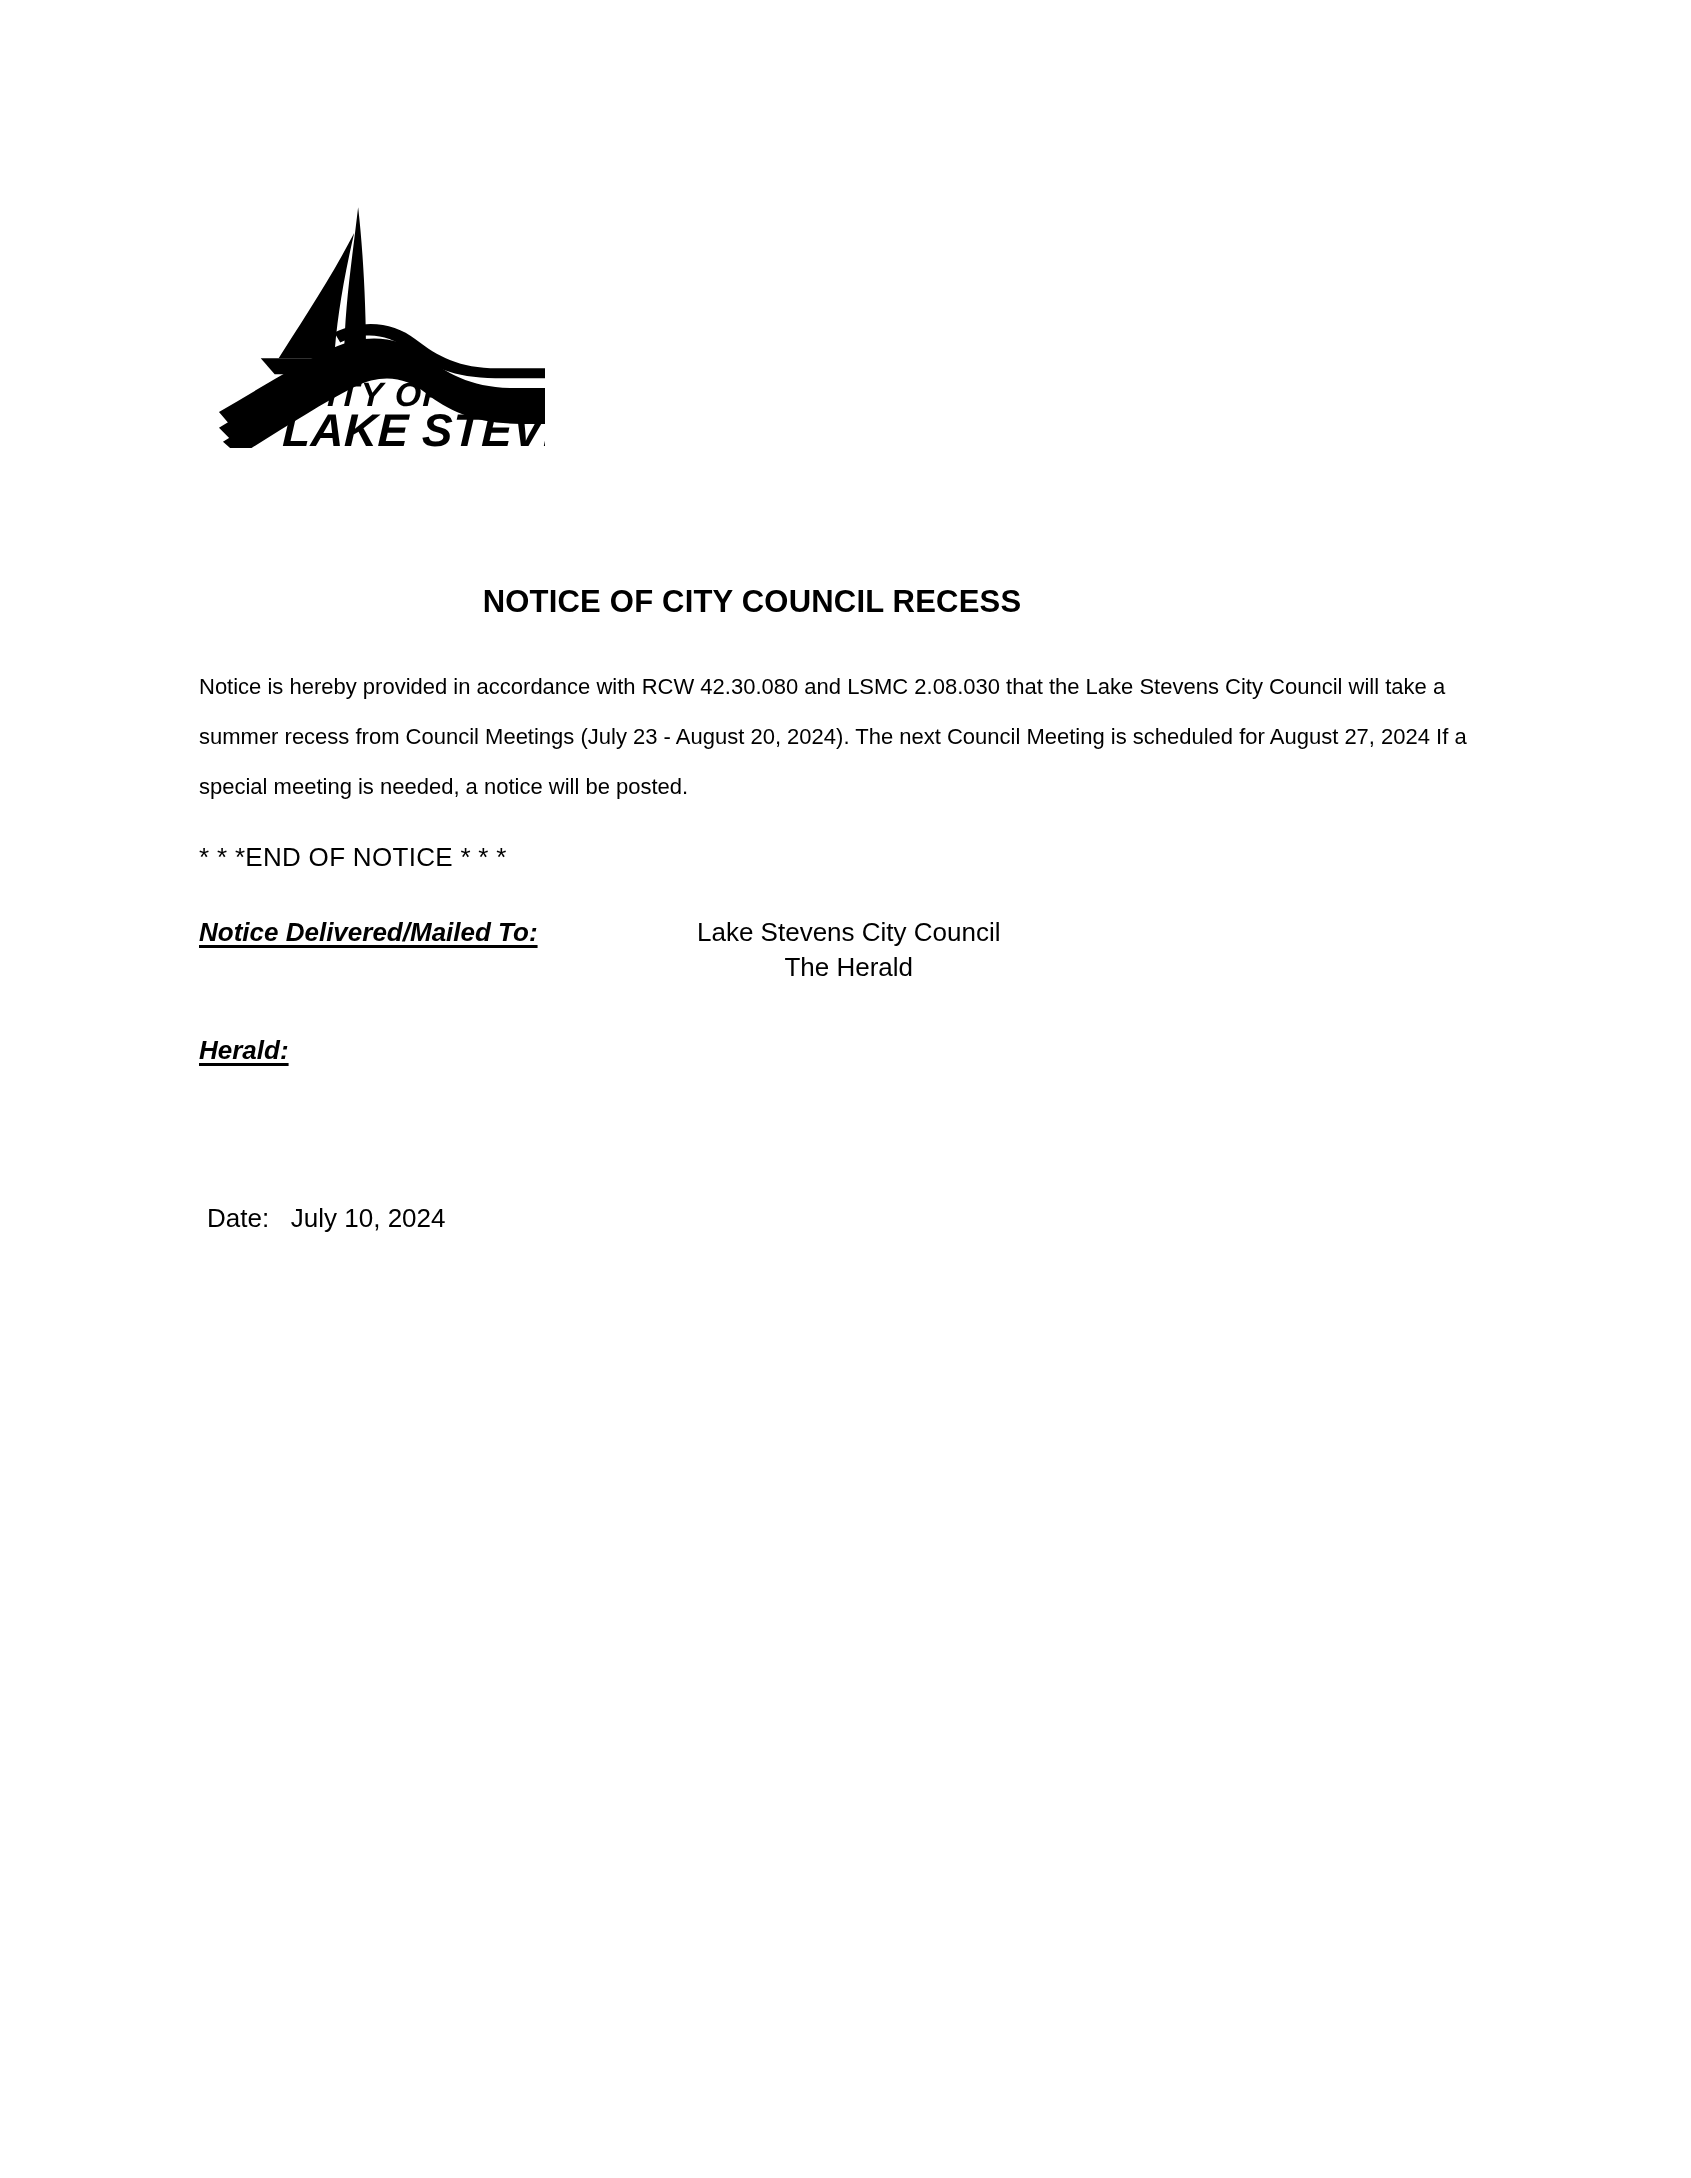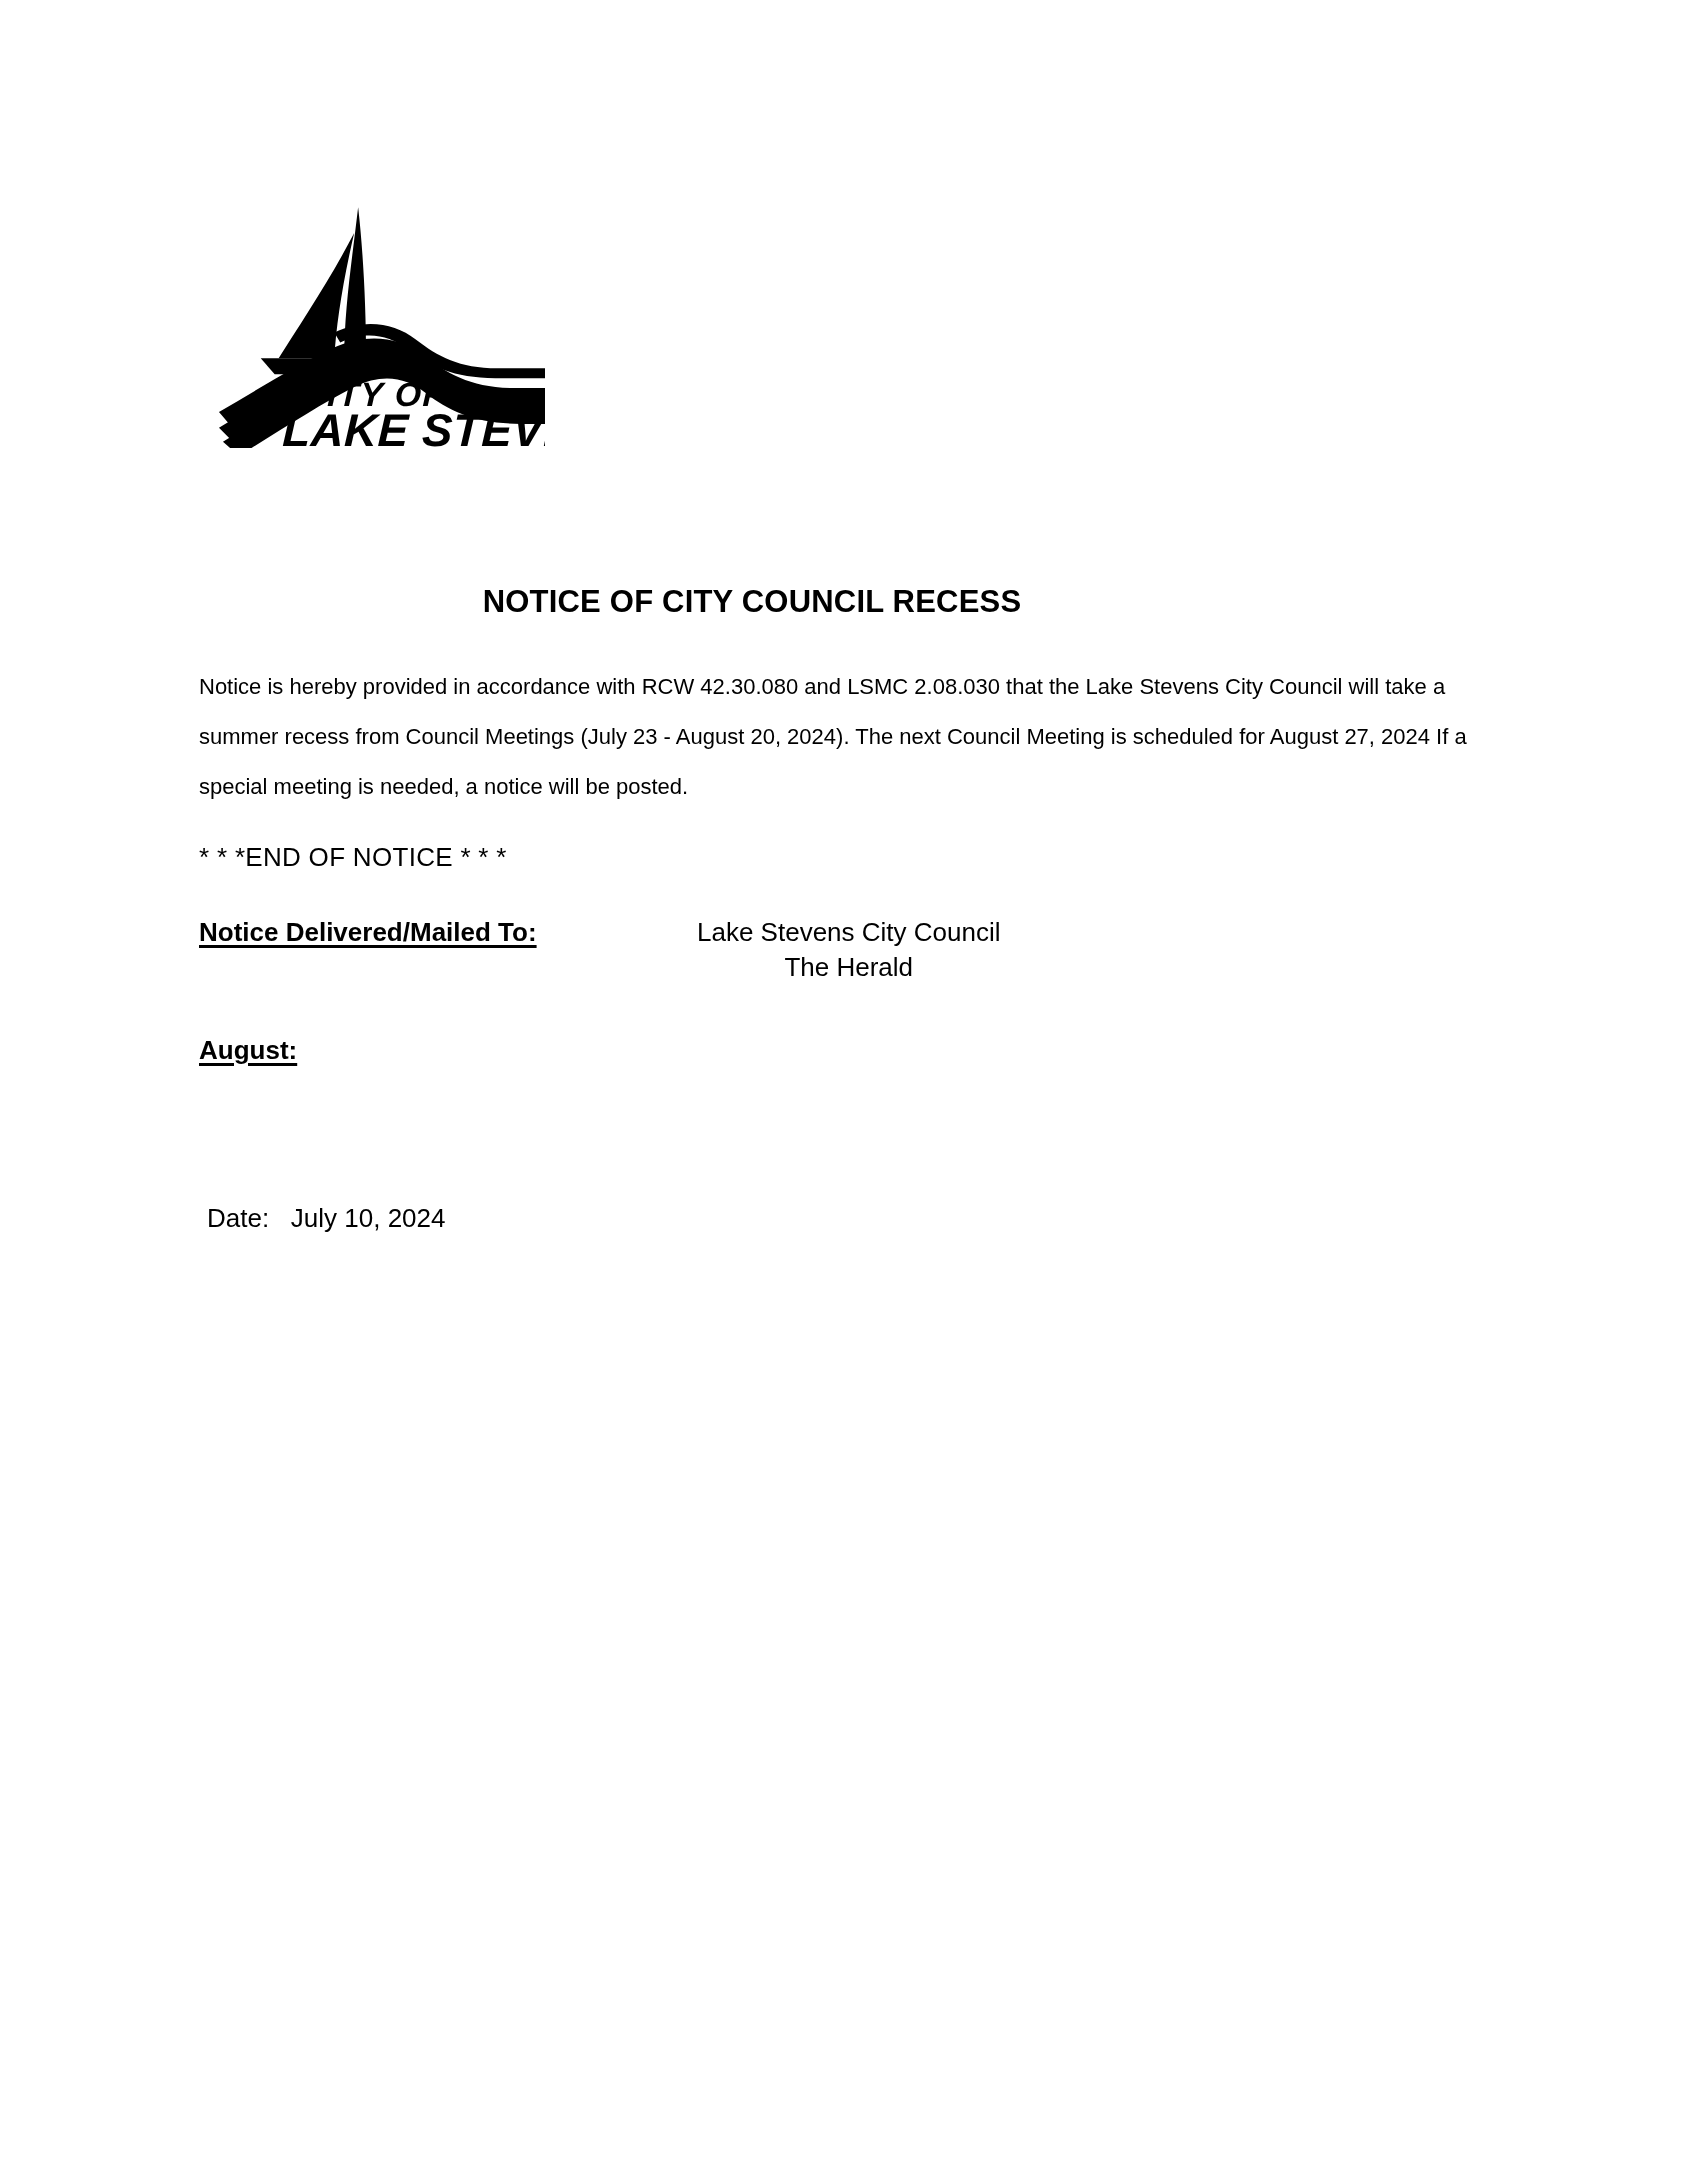--- a/index.html
+++ b/index.html
@@ -86,20 +86,21 @@
     position: absolute;
     left: 0;
     top: 0;
     font-size: 26px;
     line-height: 35px;
     font-weight: bold;
     text-decoration: underline;
     text-underline-offset: 4px;
     text-decoration-thickness: 2.5px;
     white-space: nowrap;
+    font-style: italic;
   }
 
   .dist-values {
     position: absolute;
     left: 498px;
     top: 0;
     font-size: 26px;
     line-height: 35px;
     text-align: center;
   }
@@ -152,21 +153,21 @@
 
     <div class="dist-block">
       <div class="dist-label">Notice Delivered/Mailed To:</div>
       <div class="dist-values">
         <div>Lake Stevens City Council</div>
         <div>The Herald</div>
       </div>
     </div>
 
     <div class="dist-block second">
-      <div class="dist-label">August:</div>
+      <div class="dist-label">Herald:</div>
     </div>
 
   </div>
 
   <div class="date-line">Date:   July 10, 2024</div>
 
 </div>
 
 
 </body></html>

